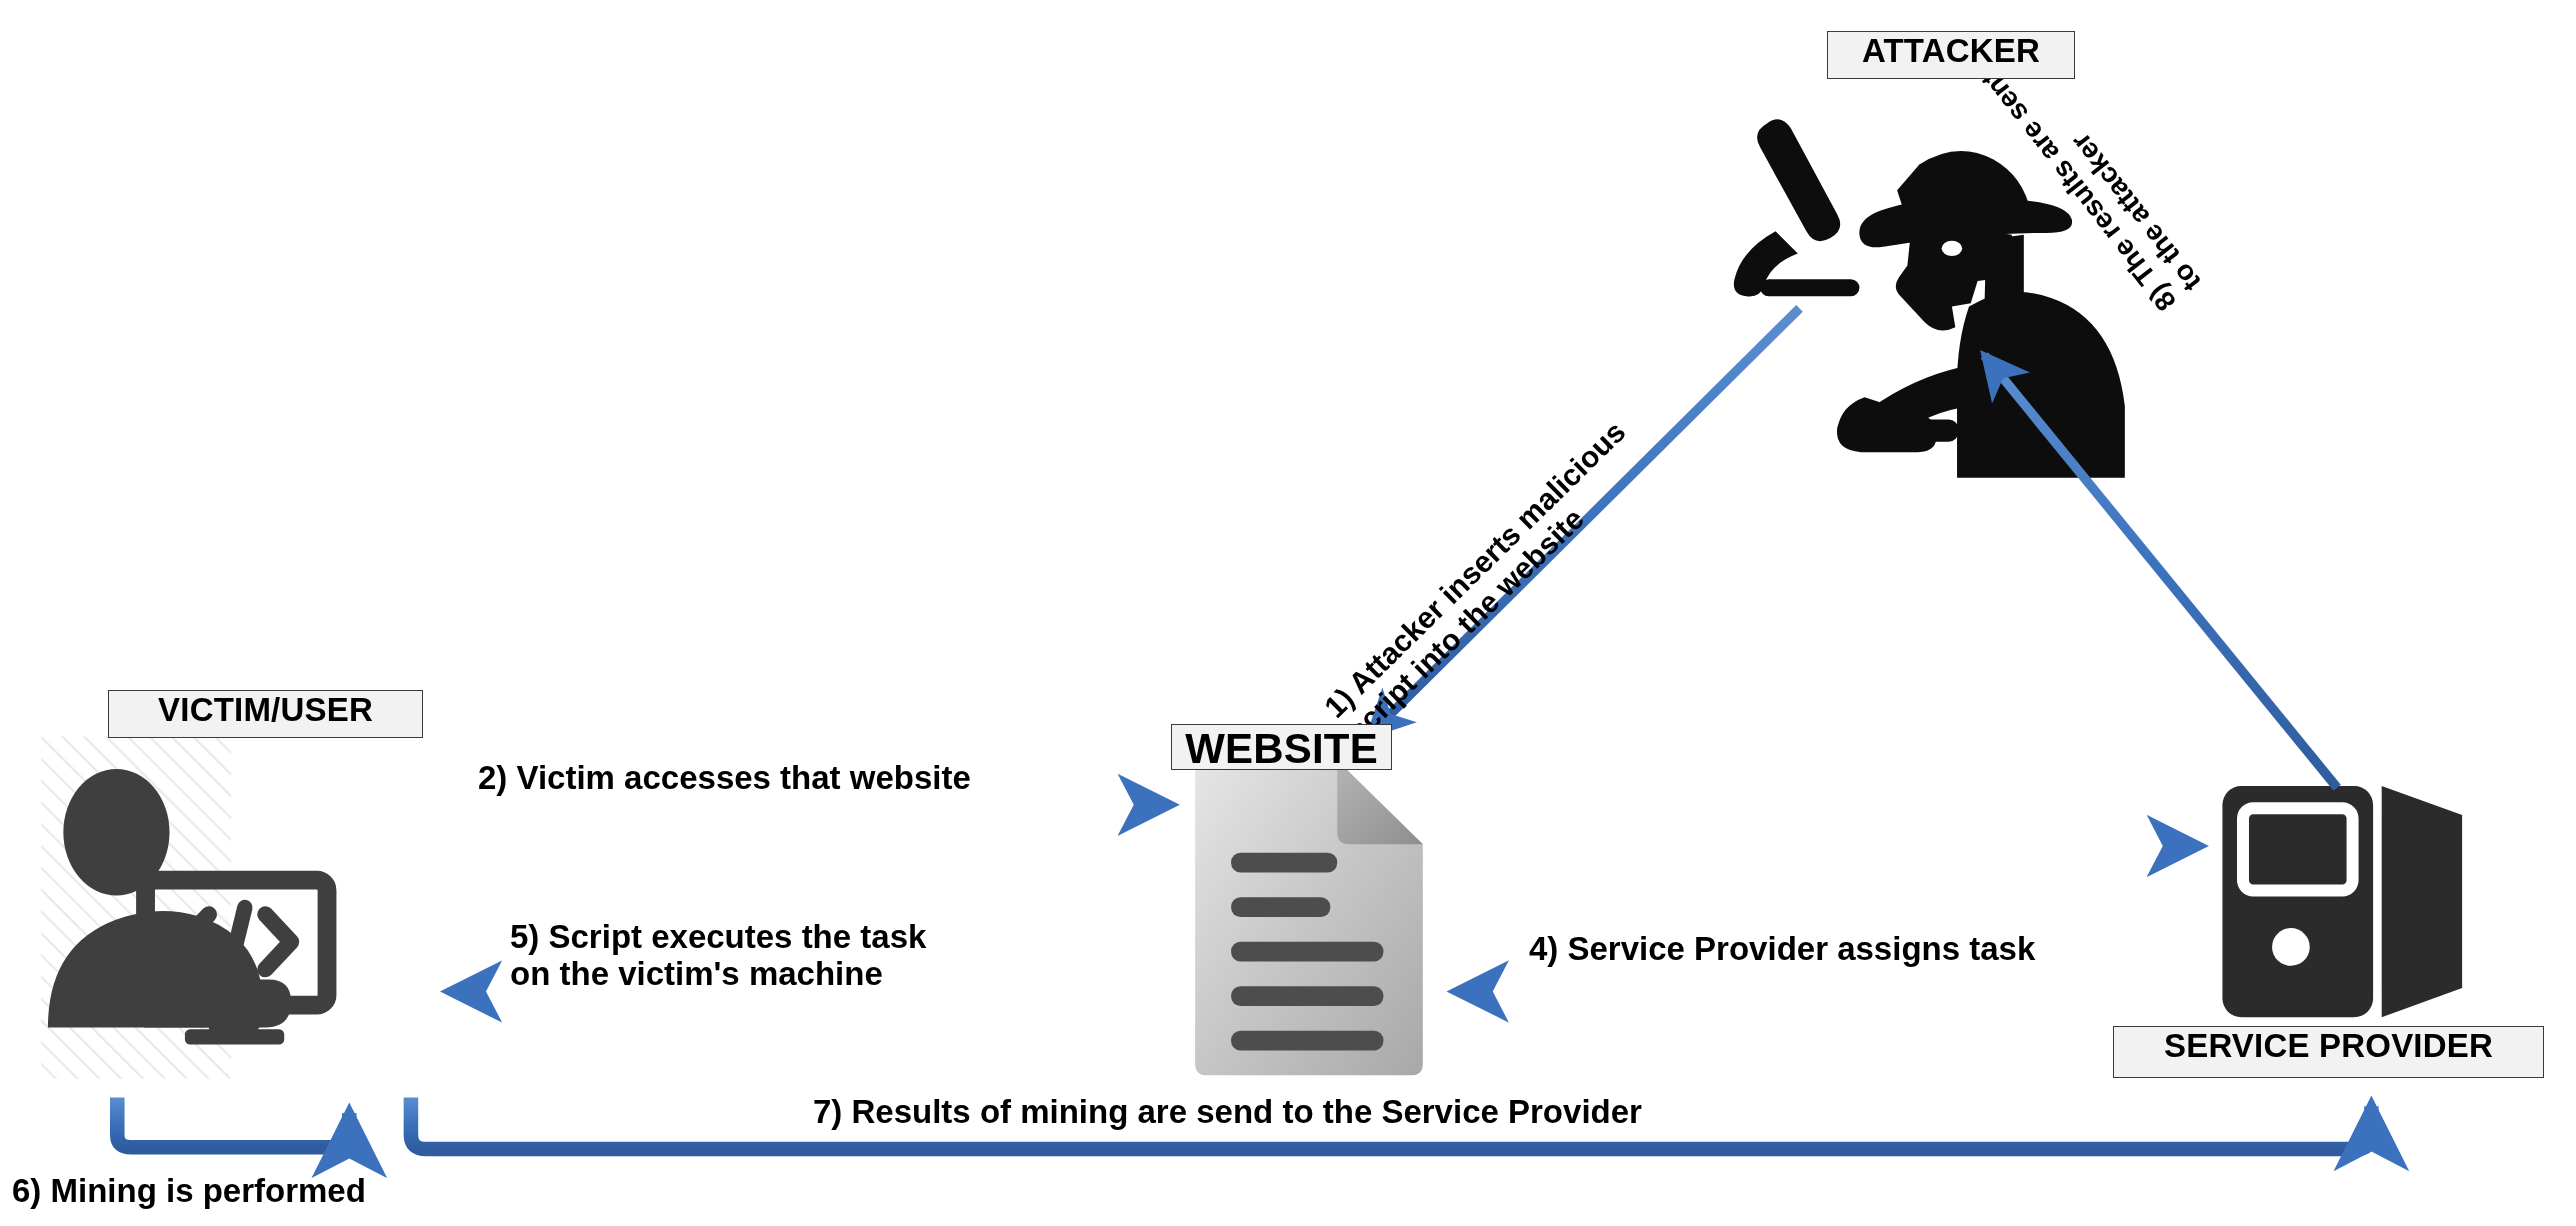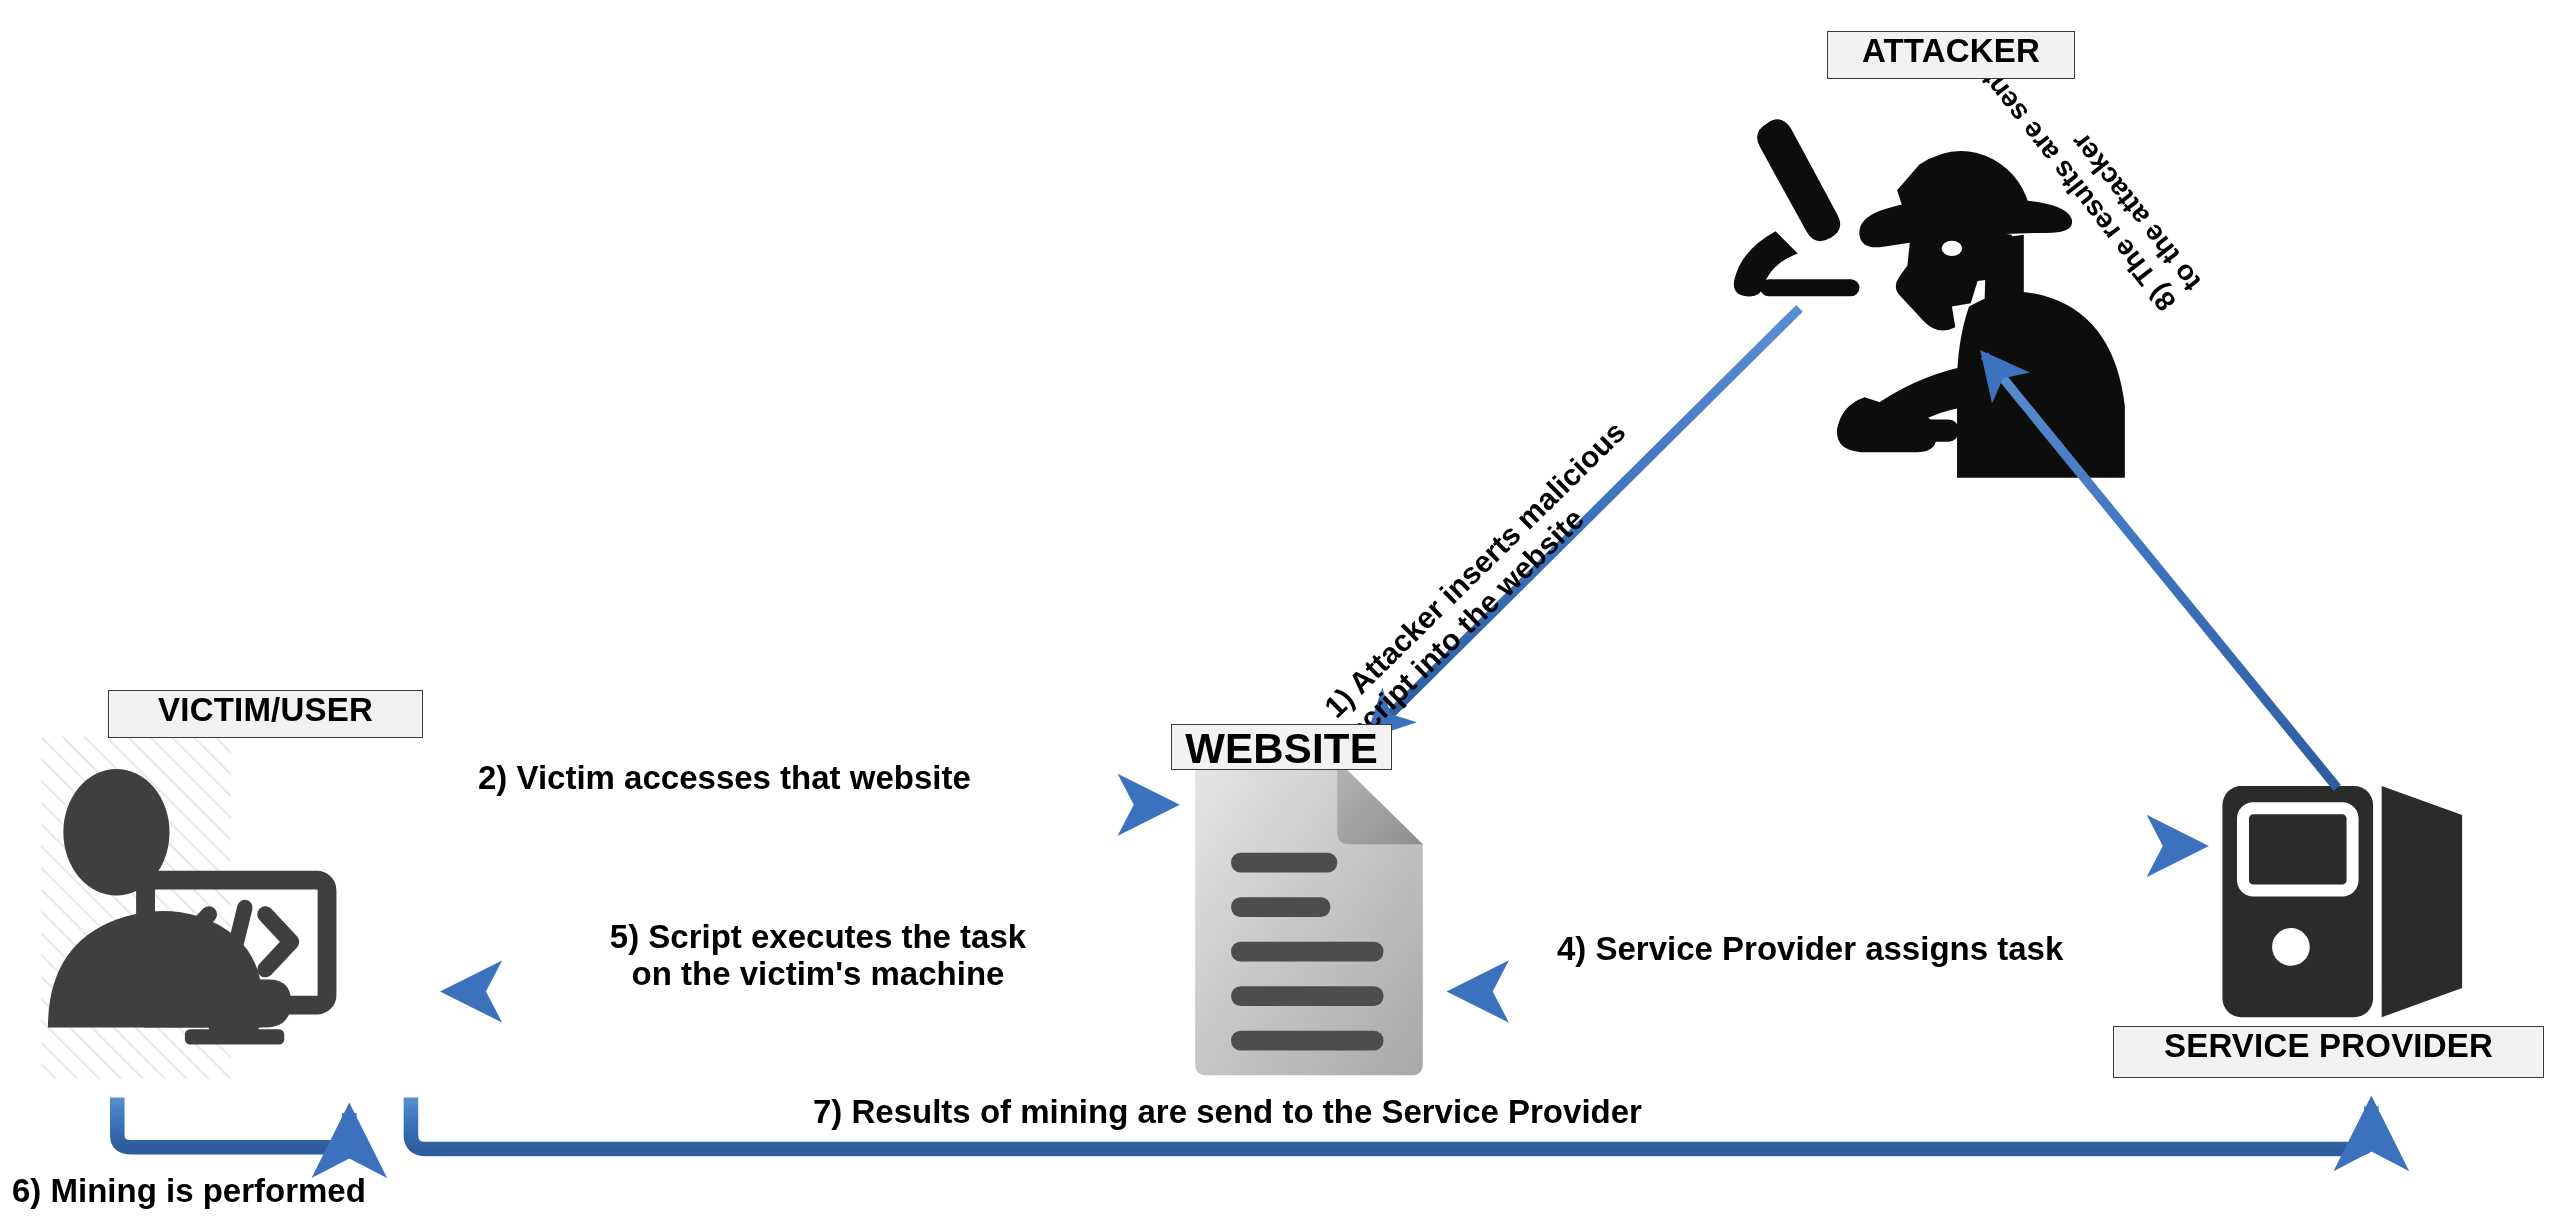--- a/index.html
+++ b/index.html
@@ -40,21 +40,21 @@
     z-index: 6;
   }
   .step-text {
     position: absolute;
     color: #000000;
     font-weight: bold;
     white-space: nowrap;
     z-index: 5;
     line-height: 1.12;
   }
-  .step-text.two-line { white-space: pre-line; text-align: center; }
+  .step-text.two-line { white-space: pre-line; text-align: left; }
   .rot {
     transform-origin: left top;
   }
 </style>
 </head>
 <body>
 
 <div id="stage">
 
   <svg class="layer" aria-hidden="true" viewBox="0 0 3009 1433" width="2576" height="1227">
@@ -181,21 +181,21 @@
   <div class="step-text two-line rot" style="left:2133px; top:336px; font-size:28px; transform:rotate(-128deg); width:402px; text-align:left;">
     <span>8) The results are sent
 to the attacker</span>
   </div>
 
   <div class="step-text" style="left:478px; top:760px; font-size:33px;">
     <span>2) Victim accesses that website</span>
   </div>
 
 
-  <div class="step-text" style="left:1529px; top:931px; font-size:33px;margin-left:28px;">
+  <div class="step-text" style="left:1529px; top:931px; font-size:33px;">
     <span>4) Service Provider assigns task</span>
   </div>
 
   <div class="step-text two-line" style="left:510px; top:882px; font-size:33px; width:616px;">
     <span>5) Script executes the task
 on the victim's machine</span>
   </div>
 
   <div class="step-text" style="left:12px; top:1173px; font-size:33px;">
     <span>6) Mining is performed</span>

